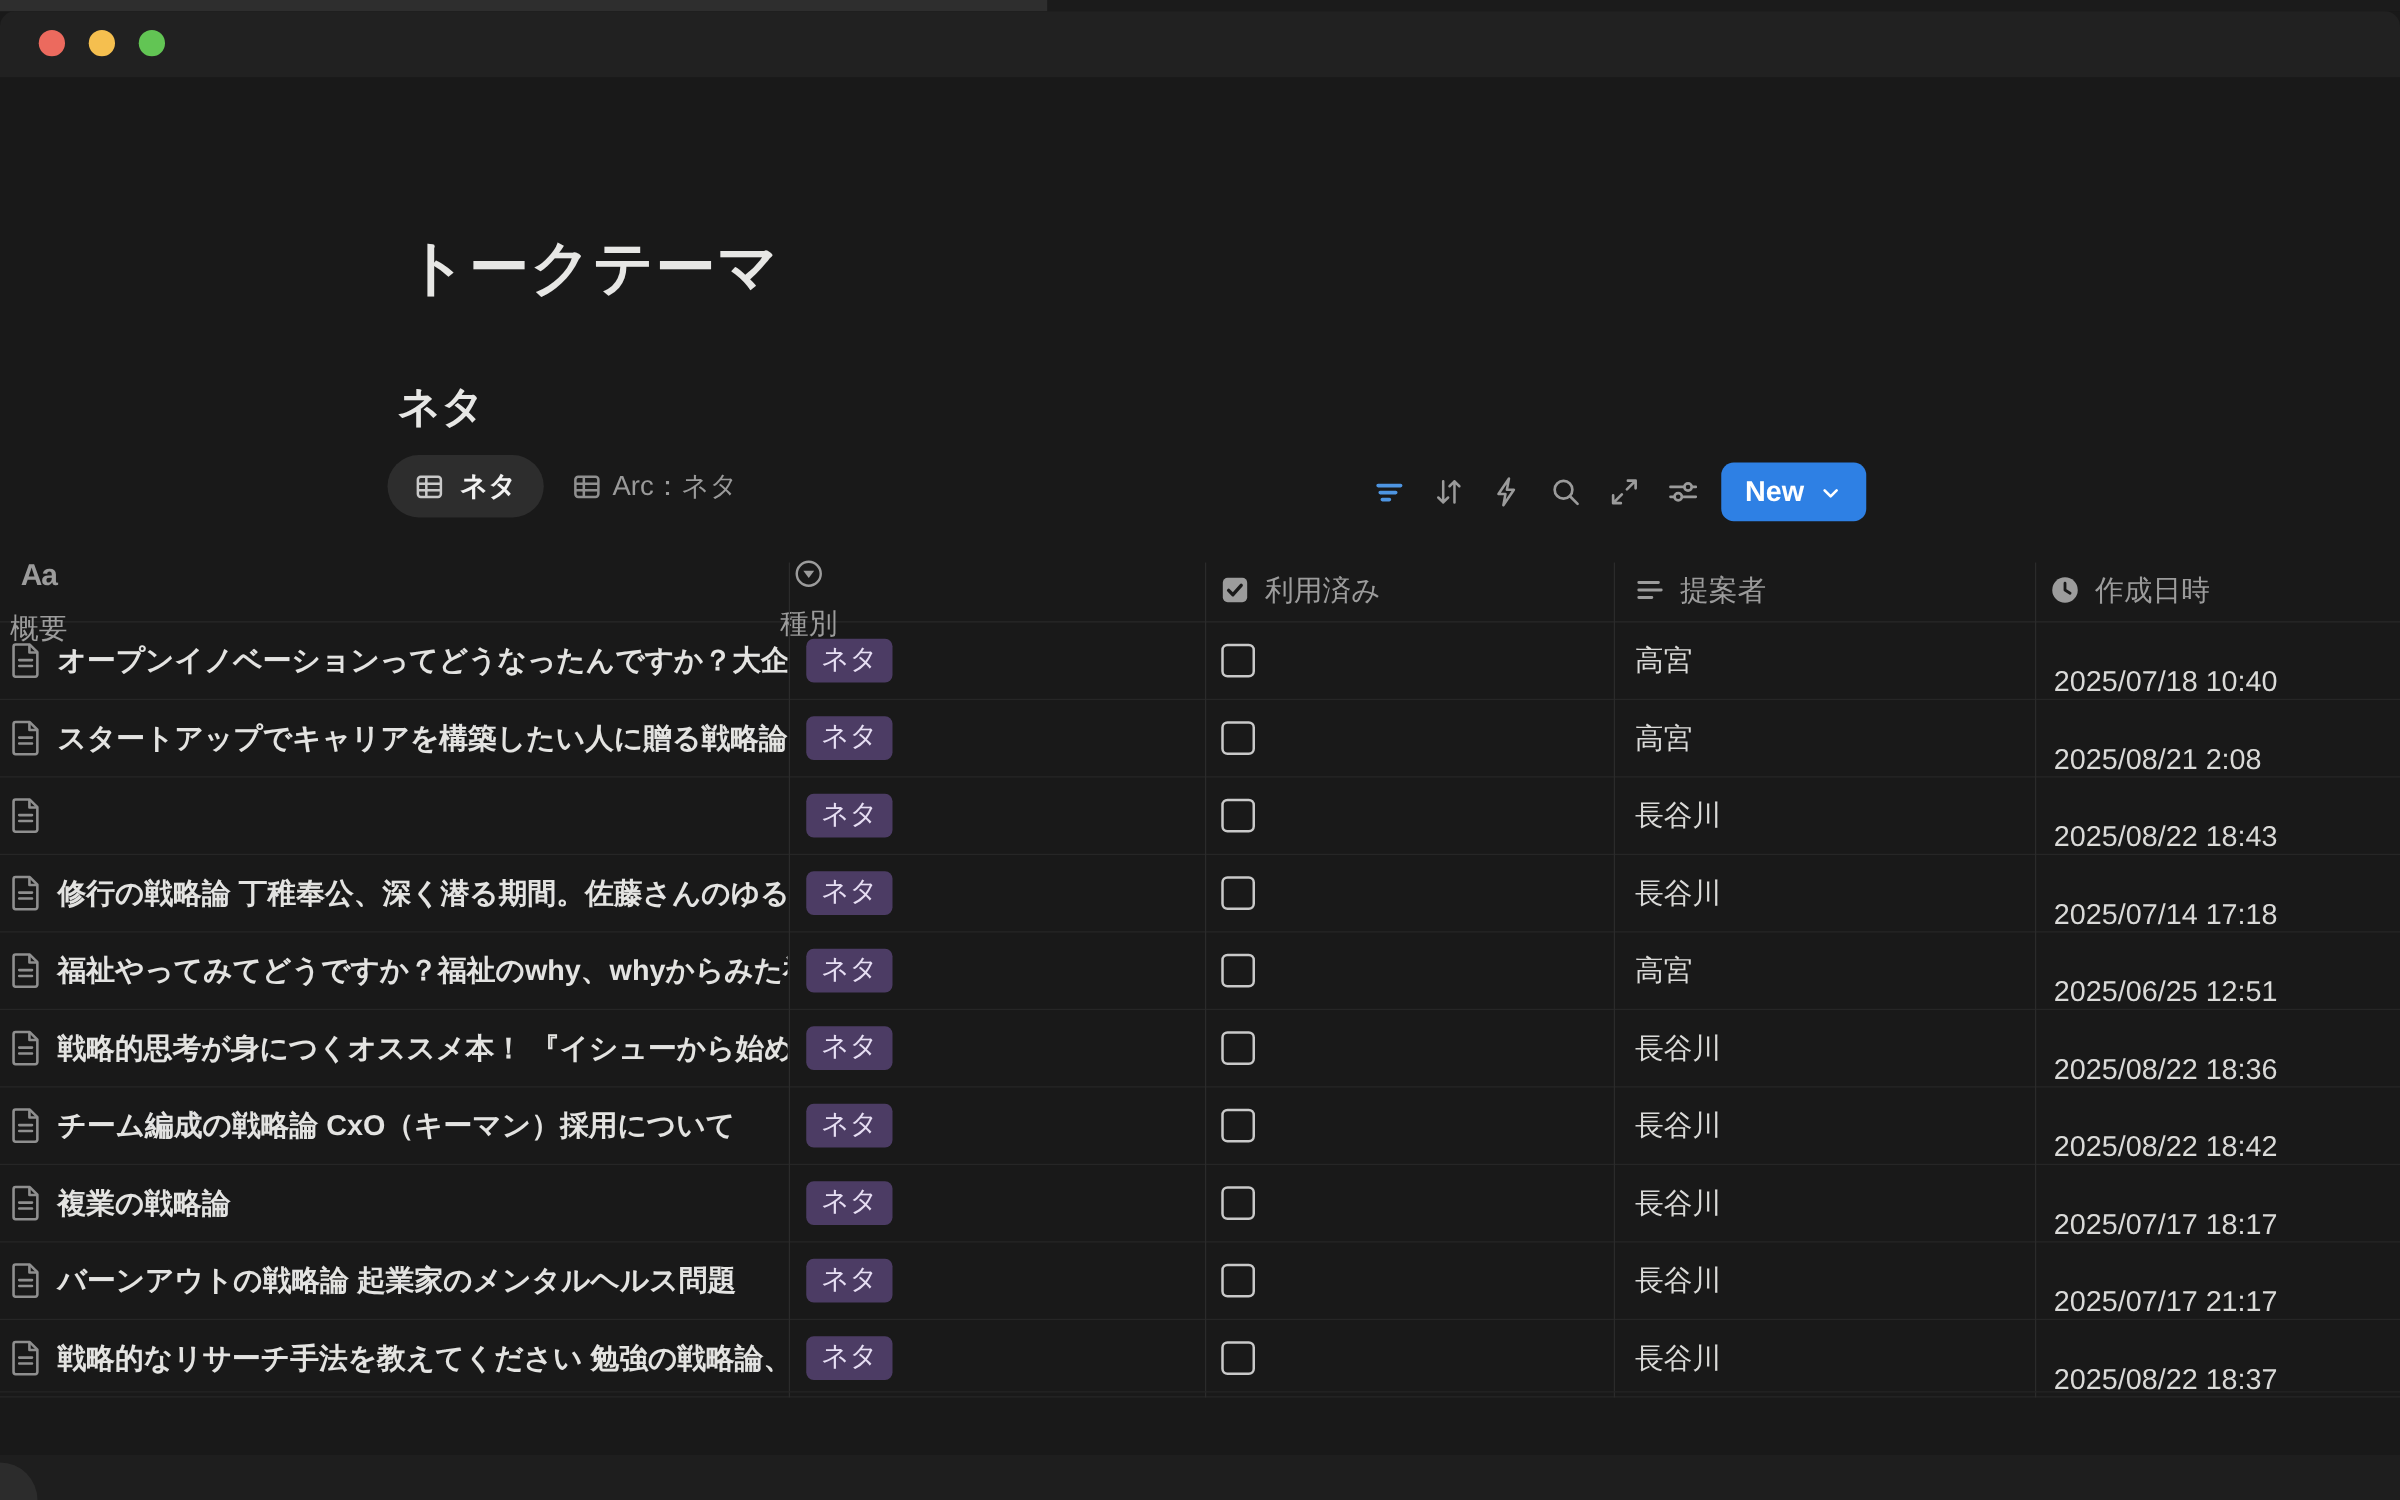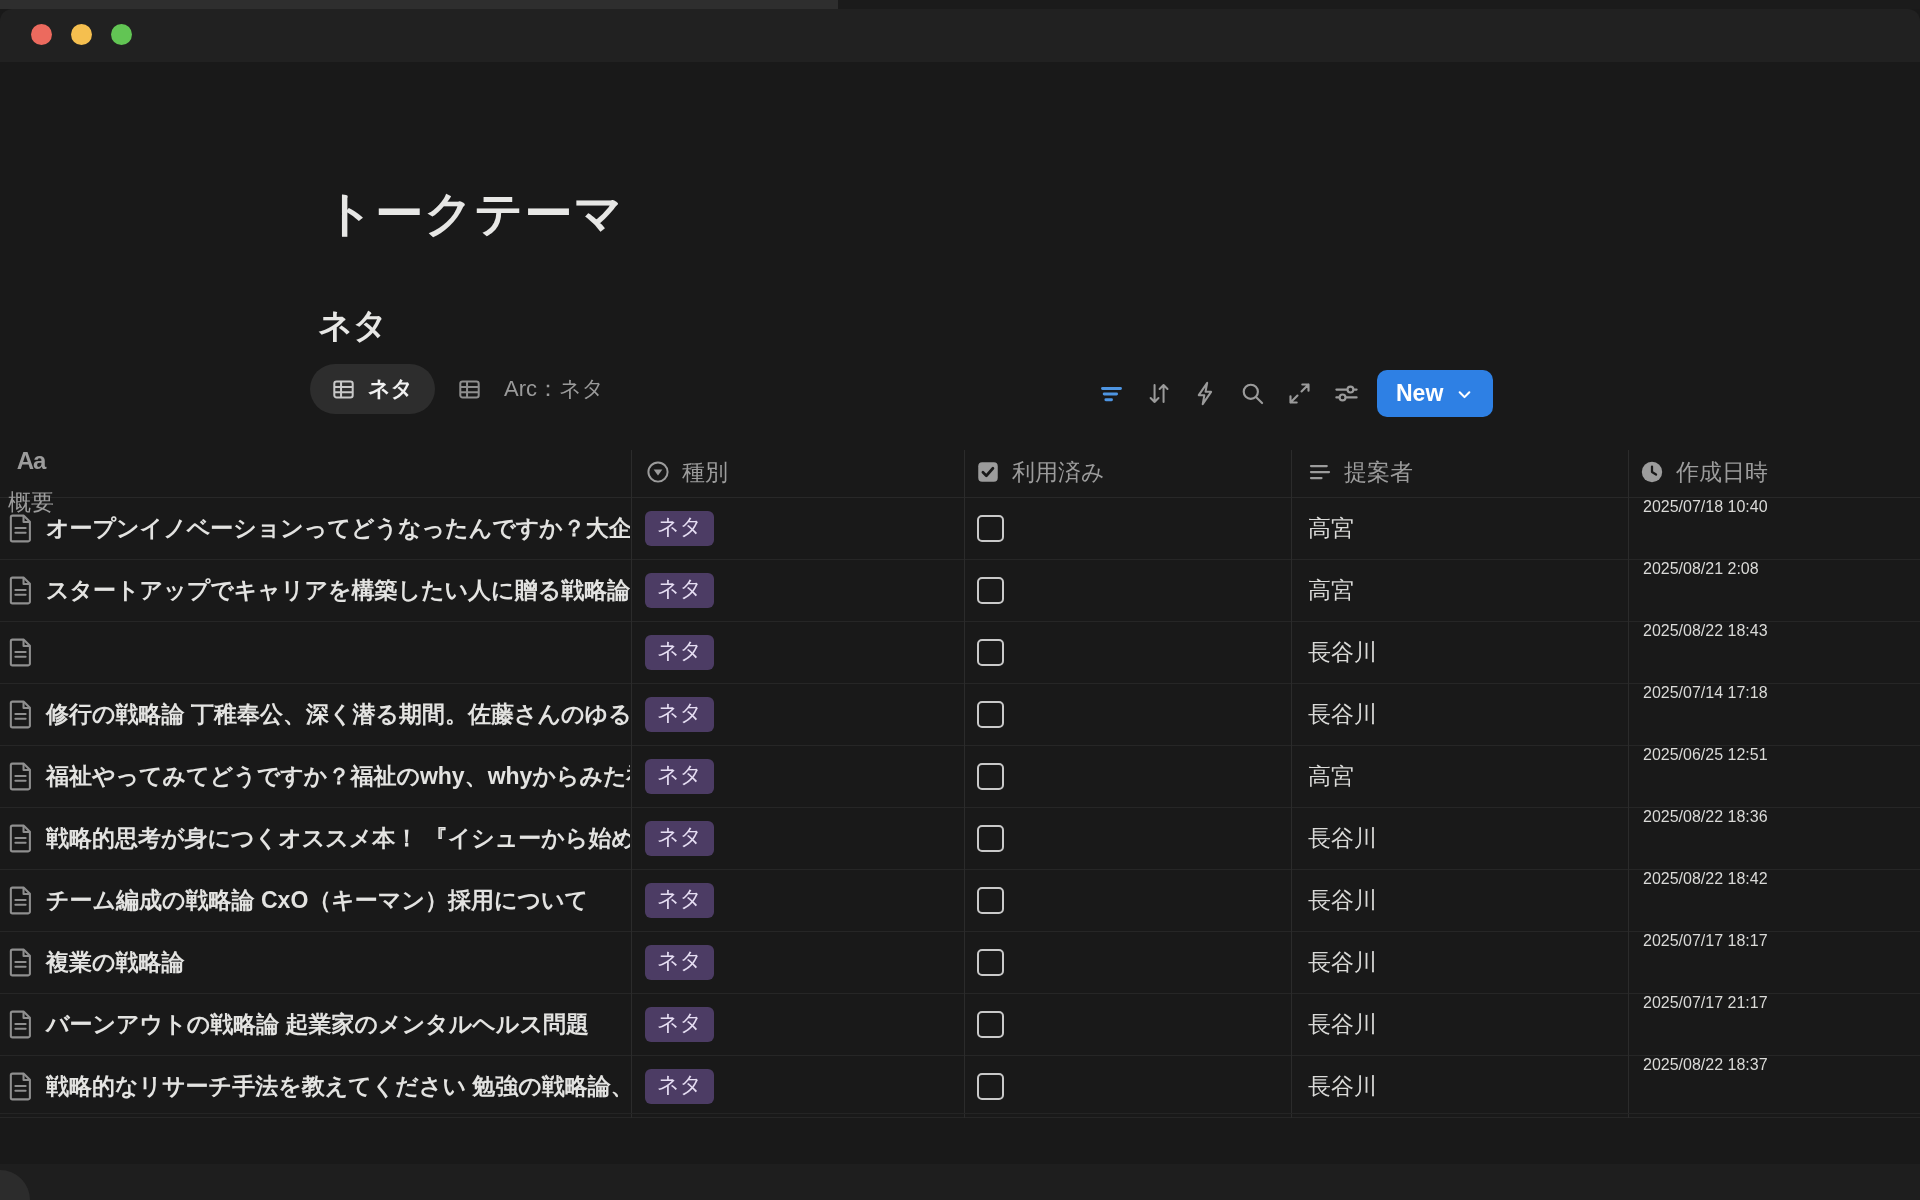--- a/index.html
+++ b/index.html
@@ -23,21 +23,21 @@
   .corner-glow{position:absolute;left:0;bottom:0;width:30px;height:30px;background:#2c2c2c;
     border-top-right-radius:100%;}
   
   .page-title{position:absolute;left:325px;top:182px;font-size:48px;font-weight:700;color:#e7e7e5;letter-spacing:1px;}
   .section-title{position:absolute;left:318px;top:303px;font-size:34px;font-weight:700;color:#e7e7e5;}
   
   .tab-active{position:absolute;left:310px;top:364px;height:50px;display:flex;align-items:center;
     gap:13px;padding:0 22px;background:#2d2d2d;border-radius:26px;cursor:pointer;}
   .tab-active .tab-label{font-size:22px;font-weight:600;color:#f1f1f1;}
   .tab-inactive{position:absolute;left:458px;top:364px;height:50px;display:flex;align-items:center;
-    gap:23px;cursor:pointer;}
+    gap:9px;cursor:pointer;}
   .tab-inactive .tab-label{font-size:22px;font-weight:500;color:#9a9a9a;}
   .tab-icon{width:23px;height:23px;color:#c9c9c9;}
   .tab-inactive .tab-icon{color:#8f8f8f;}
   
   .tool-icon{position:absolute;top:380px;width:27px;height:27px;color:#9b9b9b;cursor:pointer;}
   .i-filter{left:1098px;color:#4e95e2;}
   .i-sort{left:1145px;}
   .i-zap{left:1192px;}
   .i-search{left:1239px;}
   .i-expand{left:1286px;}
@@ -46,36 +46,36 @@
     border-radius:10px;display:flex;align-items:center;justify-content:flex-start;
     padding:0 0 0 19px;box-sizing:border-box;cursor:pointer;gap:11px;}
   .new-label{font-size:23px;font-weight:700;color:#ffffff;}
   .new-chevron{width:21px;height:21px;color:#fff;margin-top:2px;}
   
   .thead{position:absolute;left:0;top:447px;width:1920px;height:50px;border-bottom:1px solid #282828;}
   .th{position:absolute;top:0;height:50px;display:flex;align-items:center;gap:12px;
     color:#9c9c9c;font-size:23px;font-weight:400;cursor:pointer;}
   .th-icon{width:24px;height:24px;color:#9c9c9c;flex:none;}
   .aa-glyph{font-size:24px;font-weight:600;color:#9c9c9c;letter-spacing:-1px;}
-  .th-c1{left:8px;flex-direction:column;}  .th-c2{left:646px;} .th-c3{left:976px;} .th-c4{left:1308px;text-align:center;} .th-c5{left:1640px;}
+  .th-c1{left:8px;flex-direction:column;}  .th-c2{left:624px;flex-direction:column;} .th-c3{left:976px;} .th-c4{left:1308px;text-align:center;} .th-c5{left:1640px;}
   .rows{position:absolute;left:0;top:498px;width:1920px;}
   .row{position:relative;width:1920px;height:61px;border-bottom:1px solid #262626;}
   .cell-title{position:absolute;left:8px;top:0;height:61px;width:622px;display:flex;align-items:center;
     gap:13px;overflow:hidden;cursor:pointer;}
   .page-icon{width:25px;height:29px;flex:none;color:#8f8f8f;}
   .row-title{font-size:23px;font-weight:600;color:#e3e3e1;white-space:nowrap;}
   .cell-tag{position:absolute;left:645px;top:0;height:61px;display:flex;align-items:center;cursor:pointer;}
   .tag-pill{background:#4c3c64;color:#e6def3;font-size:22px;font-weight:400;
     padding:3px 12px 5px 12px;border-radius:6px;line-height:1.2;}
   .cell-check{position:absolute;left:977px;top:0;height:61px;display:flex;align-items:center;cursor:pointer;}
   .checkbox{width:23px;height:23px;border:2px solid #c9c9c9;border-radius:5px;background:transparent;}
   .cell-name{position:absolute;left:1308px;top:0;height:61px;display:flex;align-items:center;
     font-size:23px;font-weight:500;color:#dadad8;cursor:pointer;}
-  .cell-date{position:absolute;left:1643px;top:0;height:61px;display:flex;align-items:flex-start;
-    font-size:16px;font-weight:500;color:#dadad8;cursor:pointer;}
+  .cell-date{position:absolute;left:1643px;top:0;height:61px;display:flex;align-items:flex-end;
+    font-size:23px;font-weight:500;color:#dadad8;cursor:pointer;}
   .vline{position:absolute;top:450px;width:1px;height:668px;background:#2b2b2b;}
   .v1{left:631px;} .v2{left:964px;} .v3{left:1291px;} .v4{left:1628px;}
   .table-bottom-line{position:absolute;left:0;top:1113px;width:1920px;height:1px;background:#242424;}
   svg{display:block;}
 </style>
 </head>
 <body>
 
 <div id="screen">
 

